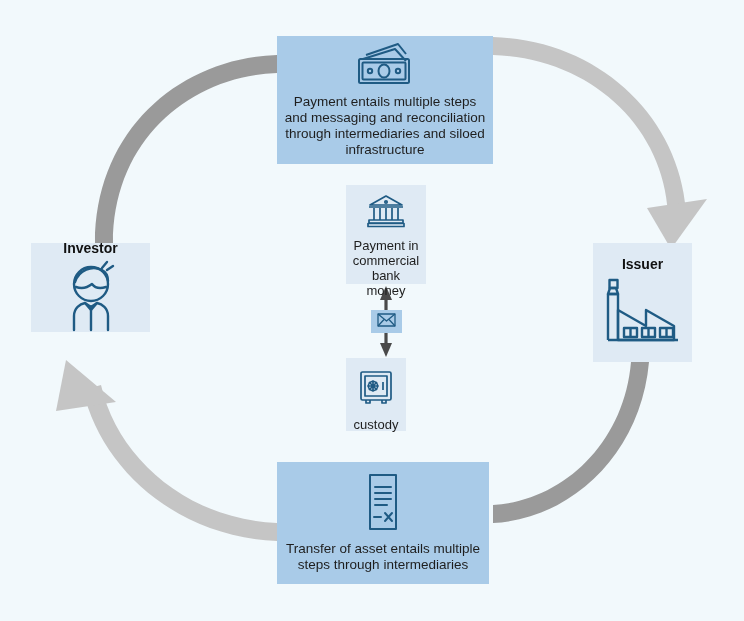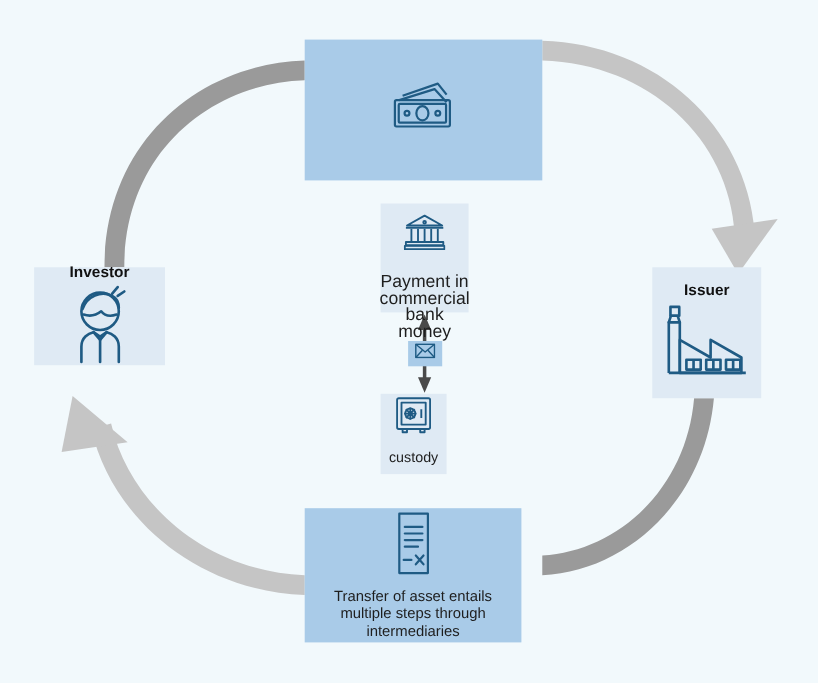--- a/index.html
+++ b/index.html
@@ -67,21 +67,21 @@
   
   #node-payment-message {
     left: 277px; top: 36px;
     width: 216px; height: 128px;
   }
   #node-payment-message .icon { margin-bottom: 4px; }
   #node-payment-message .caption { padding: 0 6px; }
 
   #node-asset-transfer {
     left: 277px; top: 462px;
-    width: 197px; height: 122px;
+    width: 212px; height: 122px;
   }
   #node-asset-transfer .icon { margin-bottom: 6px; }
 
   #node-investor {
     left: 31px; top: 243px;
     width: 119px; height: 89px;
   }
   #node-issuer {
     left: 593px; top: 243px;
     width: 99px; height: 119px;
@@ -91,30 +91,30 @@
     margin-bottom: 2px;
   }
 
   #node-commercial-bank-money {
     left: 346px; top: 185px;
     width: 80px; height: 99px;
     justify-content: flex-start;
     padding-top: 9px;
   }
   #node-commercial-bank-money .caption {
-    font-size: 16px;
+    font-size: 13px;
     line-height: 15px;
-    margin-top: 16px;
+    margin-top: 6px;
   }
 
   #node-custody {
     left: 346px; top: 358px;
     width: 60px; height: 73px;
     justify-content: flex-start;
-    padding-top: 2px;
+    padding-top: 12px;
   }
   #node-custody .caption {
     font-size: 13px;
     line-height: 15px;
     margin-top: 7px;
   }
 
   #node-messaging-link {
     position: absolute;
     left: 371px; top: 310px;
@@ -169,20 +169,21 @@
           <path d="M13 13 L45 2 L53 12"></path>
           <path d="M10 17 L42 7 L53 19"></path>
           <rect x="6" y="17" width="50" height="24" rx="1.5"></rect>
           <rect x="9.5" y="20.5" width="43" height="17" rx="1"></rect>
           <ellipse cx="31" cy="29" rx="5.5" ry="6.5"></ellipse>
           <circle cx="17" cy="29" r="2.2"></circle>
           <circle cx="45" cy="29" r="2.2"></circle>
         </g>
       </svg>
     </span>
+    <div class="caption">Payment entails multiple steps and messaging and reconciliation through intermediaries and siloed infrastructure</div>
   </div>
 
   <div class="node wide" id="node-asset-transfer">
     <span class="icon">
       <svg width="44" height="58" viewBox="0 0 44 58">
         <g fill="none" stroke="#1f5b84" stroke-width="2" stroke-linejoin="round" stroke-linecap="round">
           <rect x="9" y="2" width="26" height="54"></rect>
           <line x1="14" y1="14" x2="30" y2="14"></line>
           <line x1="14" y1="20" x2="30" y2="20"></line>
           <line x1="14" y1="26" x2="30" y2="26"></line>

